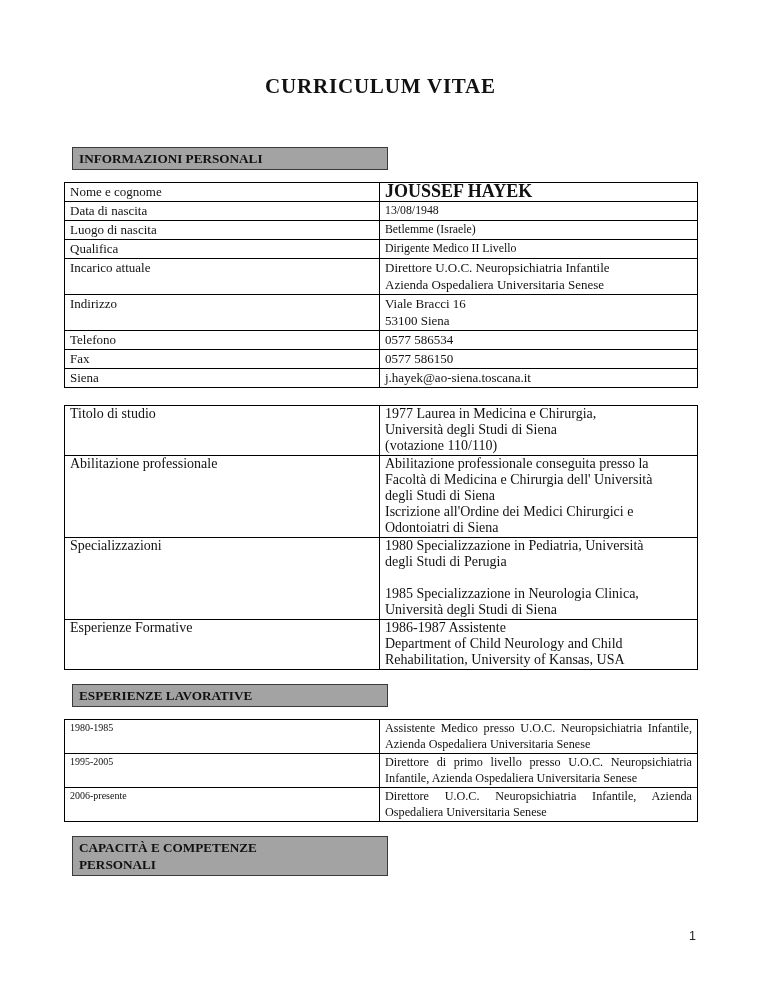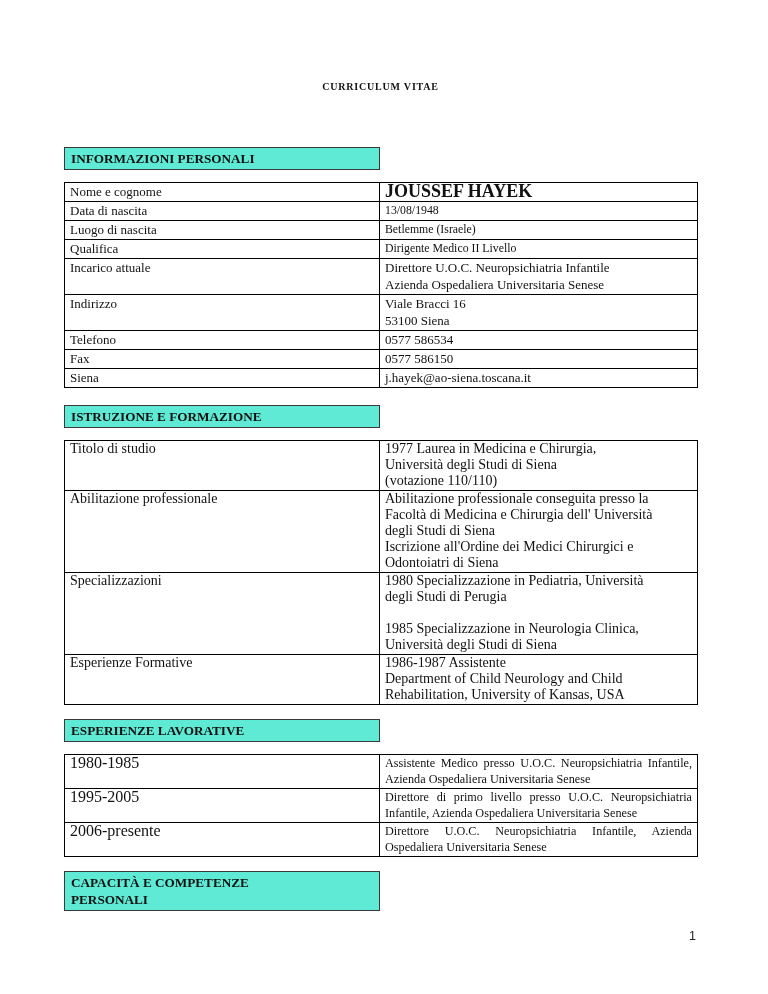--- a/index.html
+++ b/index.html
@@ -13,36 +13,36 @@
   }
   .content {
     position: absolute;
     top: 0; left: 64px;
     width: 633px;
     padding-top: 78px;
   }
   .doc-title {
     text-align: center;
     font-weight: bold;
-    font-size: 10px;
+    font-size: 21px;
     letter-spacing: 0.8px;
     line-height: 17px;
     margin: 0 0 52px 0;
   }
   .section-header {
     box-sizing: border-box;
     width: 316px;
-    background: #5eead4;
+    background: #a3a3a3;
     border: 1px solid #3a3a3a;
     font-weight: bold;
     font-size: 13.2px;
     line-height: 17px;
     padding: 2px 6px 2px 6px;
     white-space: pre-line;
-    margin: 0 0 12px 0;
+    margin: 0 0 12px 8px;
   }
   table {
     border-collapse: collapse;
     width: 633px;
     table-layout: fixed;
   }
   td {
     border: 1px solid #000000;
     vertical-align: top;
     padding: 0 5px 1px 5px;
@@ -54,21 +54,21 @@
   .t1 td { font-size: 13px; line-height: 17px; }
   .t1 td.value { white-space: pre-line; }
   .t1 td.value.small { font-size: 11.8px; }
   .t1 td.value.name { font-weight: bold; font-size: 18px; }
 
   .t2 { margin-bottom: 14px; }
   .t2 td { font-size: 14px; line-height: 16px; margin-left: 40px; }
   .t2 td.value { white-space: pre-line; }
 
   .t3 { margin-bottom: 14px; }
-  .t3 td { font-size: 16px; line-height: 16px; }
+  .t3 td { font-size: 10px; line-height: 16px; }
   .t3 td.value { text-align: justify; font-size: 12.2px; }
 
   .page-number {
     position: absolute;
     top: 929px;
     right: 72px;
     font-family: "Liberation Sans", "DejaVu Sans", sans-serif;
     font-size: 12.5px;
     color: #222222;
   }
@@ -122,21 +122,20 @@
       <td class="label">Fax</td>
       <td class="value">0577 586150</td>
     </tr>
     <tr>
       <td class="label">Siena</td>
       <td class="value">j.hayek@ao-siena.toscana.it</td>
     </tr>
   </tbody>
     </table>
 
-  <div class="section-header">ISTRUZIONE E FORMAZIONE</div>
 
   <table class="t2">
     <colgroup>
         <col class="c-label">
         <col class="c-value">
       </colgroup>
     <tbody>
         <tr>
       <td class="label">Titolo di studio</td>
       <td class="value">1977 Laurea in Medicina e Chirurgia,

